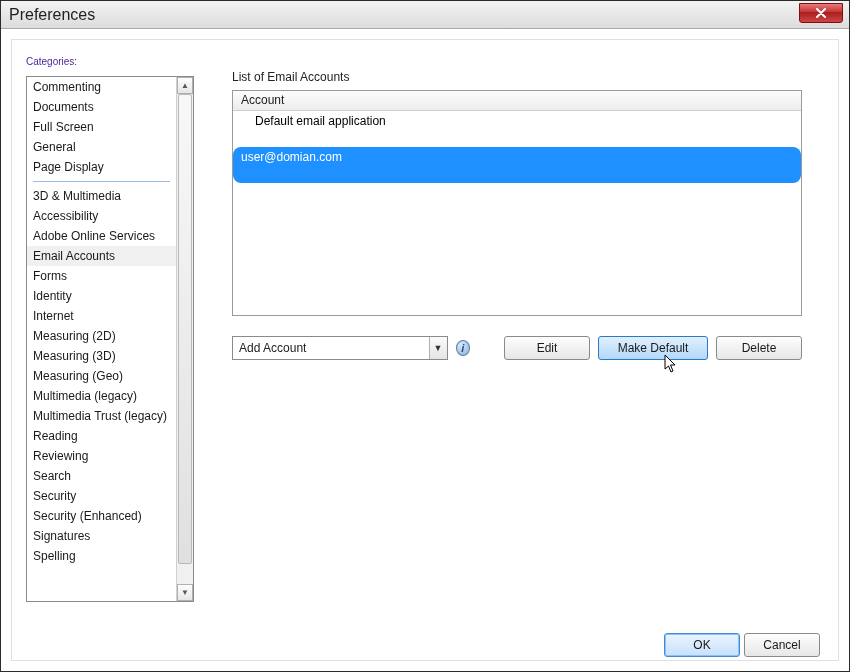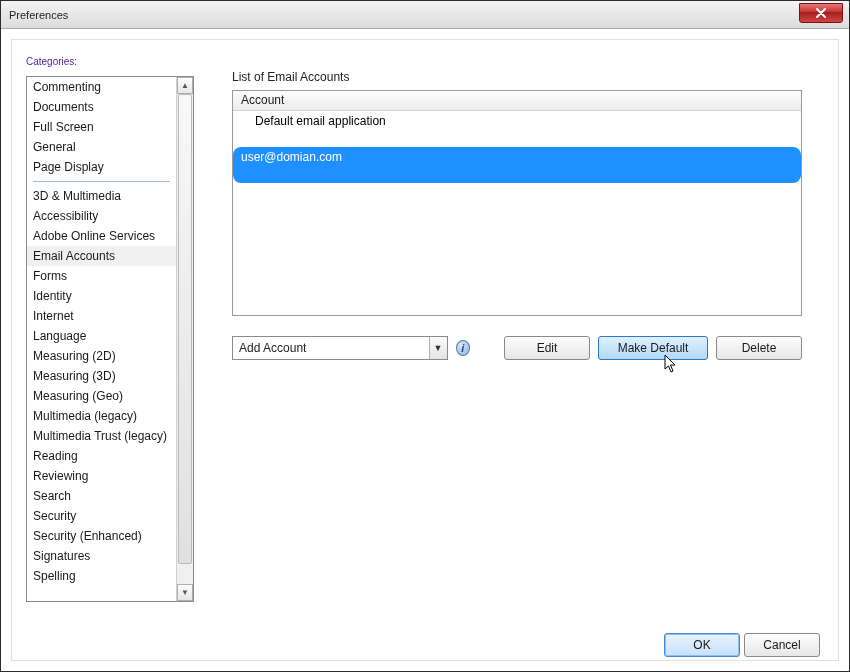--- a/index.html
+++ b/index.html
@@ -10,21 +10,21 @@
     background: #ffffff;
     border: 1px solid #2b2b2b;
     box-shadow: 0 0 0 1px rgba(0,0,0,.2), 0 8px 24px rgba(0,0,0,.35);
   }
   .titlebar {
     height: 28px;
     background: linear-gradient(#f3f3f3, #dcdcdc);
     border-bottom: 1px solid #a9a9a9;
     display: flex; align-items: center;
     padding-left: 8px;
-    font-size: 11px;
+    font-size: 16px;
     color: #222;
     position: relative;
   }
   .win-close {
     position: absolute; right: 6px; top: 2px;
     width: 44px; height: 20px;
     background: linear-gradient(#e67a7a, #c83232 45%, #a71f1f 46%, #d04444);
     border: 1px solid #7a1010;
     border-radius: 0 0 3px 3px;
     display: flex; align-items: center; justify-content: center;
@@ -203,21 +203,20 @@
           <div class="cat-item">General</div>
           <div class="cat-item">Page Display</div>
           <div class="cat-sep"></div>
           <div class="cat-item">3D &amp; Multimedia</div>
           <div class="cat-item">Accessibility</div>
           <div class="cat-item">Adobe Online Services</div>
           <div class="cat-item selected">Email Accounts</div>
           <div class="cat-item">Forms</div>
           <div class="cat-item">Identity</div>
           <div class="cat-item">Internet</div>
-          <div class="cat-item">Language</div>
           <div class="cat-item">Measuring (2D)</div>
           <div class="cat-item">Measuring (3D)</div>
           <div class="cat-item">Measuring (Geo)</div>
           <div class="cat-item">Multimedia (legacy)</div>
           <div class="cat-item">Multimedia Trust (legacy)</div>
           <div class="cat-item">Reading</div>
           <div class="cat-item">Reviewing</div>
           <div class="cat-item">Search</div>
           <div class="cat-item">Security</div>
           <div class="cat-item">Security (Enhanced)</div>

